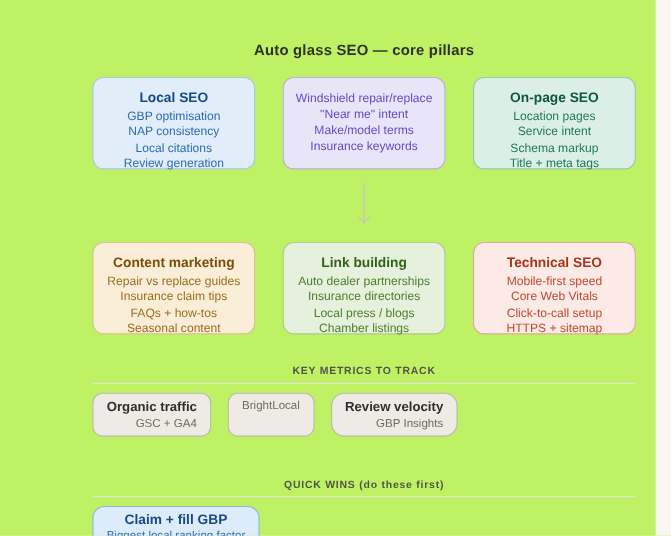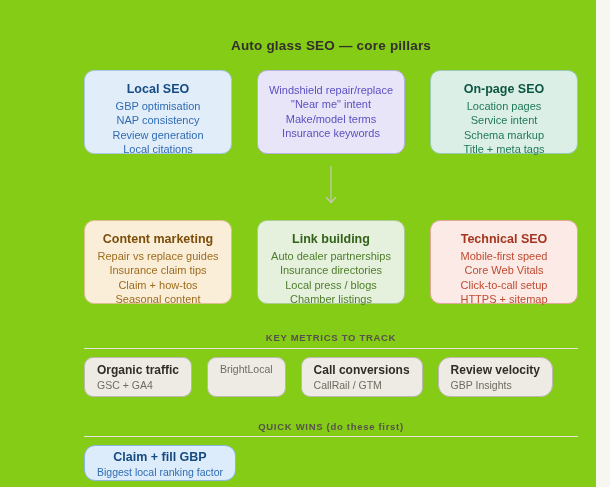--- a/index.html
+++ b/index.html
@@ -3,21 +3,21 @@
 <meta charset="utf-8">
 <style>
   html,body { margin:0; padding:0; }
   body {
     font-family: "Liberation Sans", "DejaVu Sans", sans-serif;
     background:#f8f6f1;
   }
   .canvas {
     position:relative;
     width:596px; height:487px;
-    background:#84cc16;
+    background:#bef264;
     overflow:hidden;
   }
   .content {
     position:absolute; left:84px; top:0; width:494px;
   }
   .title {
     padding-top:38px;
     text-align:center;
     font-size:13.5px; line-height:16px;
     font-weight:600;
@@ -53,37 +53,37 @@
     fill:none; stroke-width:1.2; stroke-linecap:round; stroke-linejoin:round;
   }
   .section-label {
     text-align:center;
     font-size:9.5px; line-height:13px;
     font-weight:600;
     letter-spacing:0.7px;
     color:#56524a;
   }
   .label-metrics { margin-top:27px; }
-  .label-quickwins { margin-top:23px; }
+  .label-quickwins { margin-top:38px; }
   .divider {
     border-top:1px solid #e7e4db;
     height:0;
   }
   .divider-metrics { margin-top:4px; }
   .divider-quickwins { margin-top:3px; }
   .metric-row {
     display:flex; gap:15px; margin-top:8px;
   }
   .metric {
     box-sizing:border-box;
     height:40px;
     border:1px solid;
     border-radius:9px;
     padding:4px 12px 0 12px;
-    text-align:left;
+    text-align:right;
     white-space:nowrap;
   }
   .metric-name { font-size:12px; line-height:16px; font-weight:700; }
   .metric-tool { font-size:10.5px; line-height:14px; }
   .quickwin-row {
     display:flex; margin-top:8px;
   }
   .quickwin {
     box-sizing:border-box;
     width:152px; height:36px;
@@ -102,22 +102,22 @@
   <div class="content">
 
     <div class="title">Auto glass SEO — core pillars</div>
 
     <div class="pillar-row" id="pillar-row-top">
   <div class="pillar" style="background: rgb(226, 237, 250); border-color: rgb(169, 198, 228);">
     <div class="pillar-heading" style="color: rgb(21, 75, 133);">Local SEO</div>
     <div class="pillar-items" style="color: rgb(47, 108, 179);">
             <div class="pillar-item">GBP optimisation</div>
             <div class="pillar-item">NAP consistency</div>
+            <div class="pillar-item">Local citations</div>
             <div class="pillar-item">Review generation</div>
-            <div class="pillar-item">Local citations</div>
           </div>
   </div>
 
   <div class="pillar" style="background: rgb(233, 229, 249); border-color: rgb(183, 174, 226);">
     <div class="pillar-items" style="color: rgb(90, 80, 194);">
             <div class="pillar-item">Windshield repair/replace</div>
             <div class="pillar-item">"Near me" intent</div>
             <div class="pillar-item">Make/model terms</div>
             <div class="pillar-item">Insurance keywords</div>
           </div>
@@ -140,21 +140,21 @@
         <polyline points="1.5,31.5 6,36.5 10.5,31.5" stroke="#c9c6be"></polyline>
       </svg>
     </div>
 
     <div class="pillar-row" id="pillar-row-bottom">
   <div class="pillar" style="background: rgb(250, 238, 216); border-color: rgb(219, 192, 143);">
     <div class="pillar-heading" style="color: rgb(124, 78, 10);">Content marketing</div>
     <div class="pillar-items" style="color: rgb(157, 108, 30);">
             <div class="pillar-item">Repair vs replace guides</div>
             <div class="pillar-item">Insurance claim tips</div>
-            <div class="pillar-item">Claim + how-tos</div>
+            <div class="pillar-item">FAQs + how-tos</div>
             <div class="pillar-item">Seasonal content</div>
           </div>
   </div>
 
   <div class="pillar" style="background: rgb(229, 241, 220); border-color: rgb(171, 203, 144);">
     <div class="pillar-heading" style="color: rgb(51, 97, 26);">Link building</div>
     <div class="pillar-items" style="color: rgb(79, 125, 43);">
             <div class="pillar-item">Auto dealer partnerships</div>
             <div class="pillar-item">Insurance directories</div>
             <div class="pillar-item">Local press / blogs</div>
@@ -179,24 +179,20 @@
     <div class="metric-row" id="metric-row">
   <div class="metric" style="background: rgb(237, 235, 228); border-color: rgb(188, 184, 173);">
     <div class="metric-name" style="color: rgb(48, 45, 40);">Organic traffic</div>
     <div class="metric-tool" style="color: rgb(111, 107, 96);">GSC + GA4</div>
   </div>
 
   <div class="metric" style="background: rgb(237, 235, 228); border-color: rgb(188, 184, 173);">
     <div class="metric-tool" style="color: rgb(111, 107, 96);">BrightLocal</div>
   </div>
 
-  <div class="metric" style="background: rgb(237, 235, 228); border-color: rgb(188, 184, 173);">
-    <div class="metric-name" style="color: rgb(48, 45, 40);">Call conversions</div>
-    <div class="metric-tool" style="color: rgb(111, 107, 96);">CallRail / GTM</div>
-  </div>
 
   <div class="metric" style="background: rgb(237, 235, 228); border-color: rgb(188, 184, 173); border-radius: 12px;">
     <div class="metric-name" style="color: rgb(48, 45, 40);">Review velocity</div>
     <div class="metric-tool" style="color: rgb(111, 107, 96);">GBP Insights</div>
   </div>
 </div>
 
     <div class="section-label label-quickwins">QUICK WINS (do these first)</div>
     <div class="divider divider-quickwins"></div>
 

